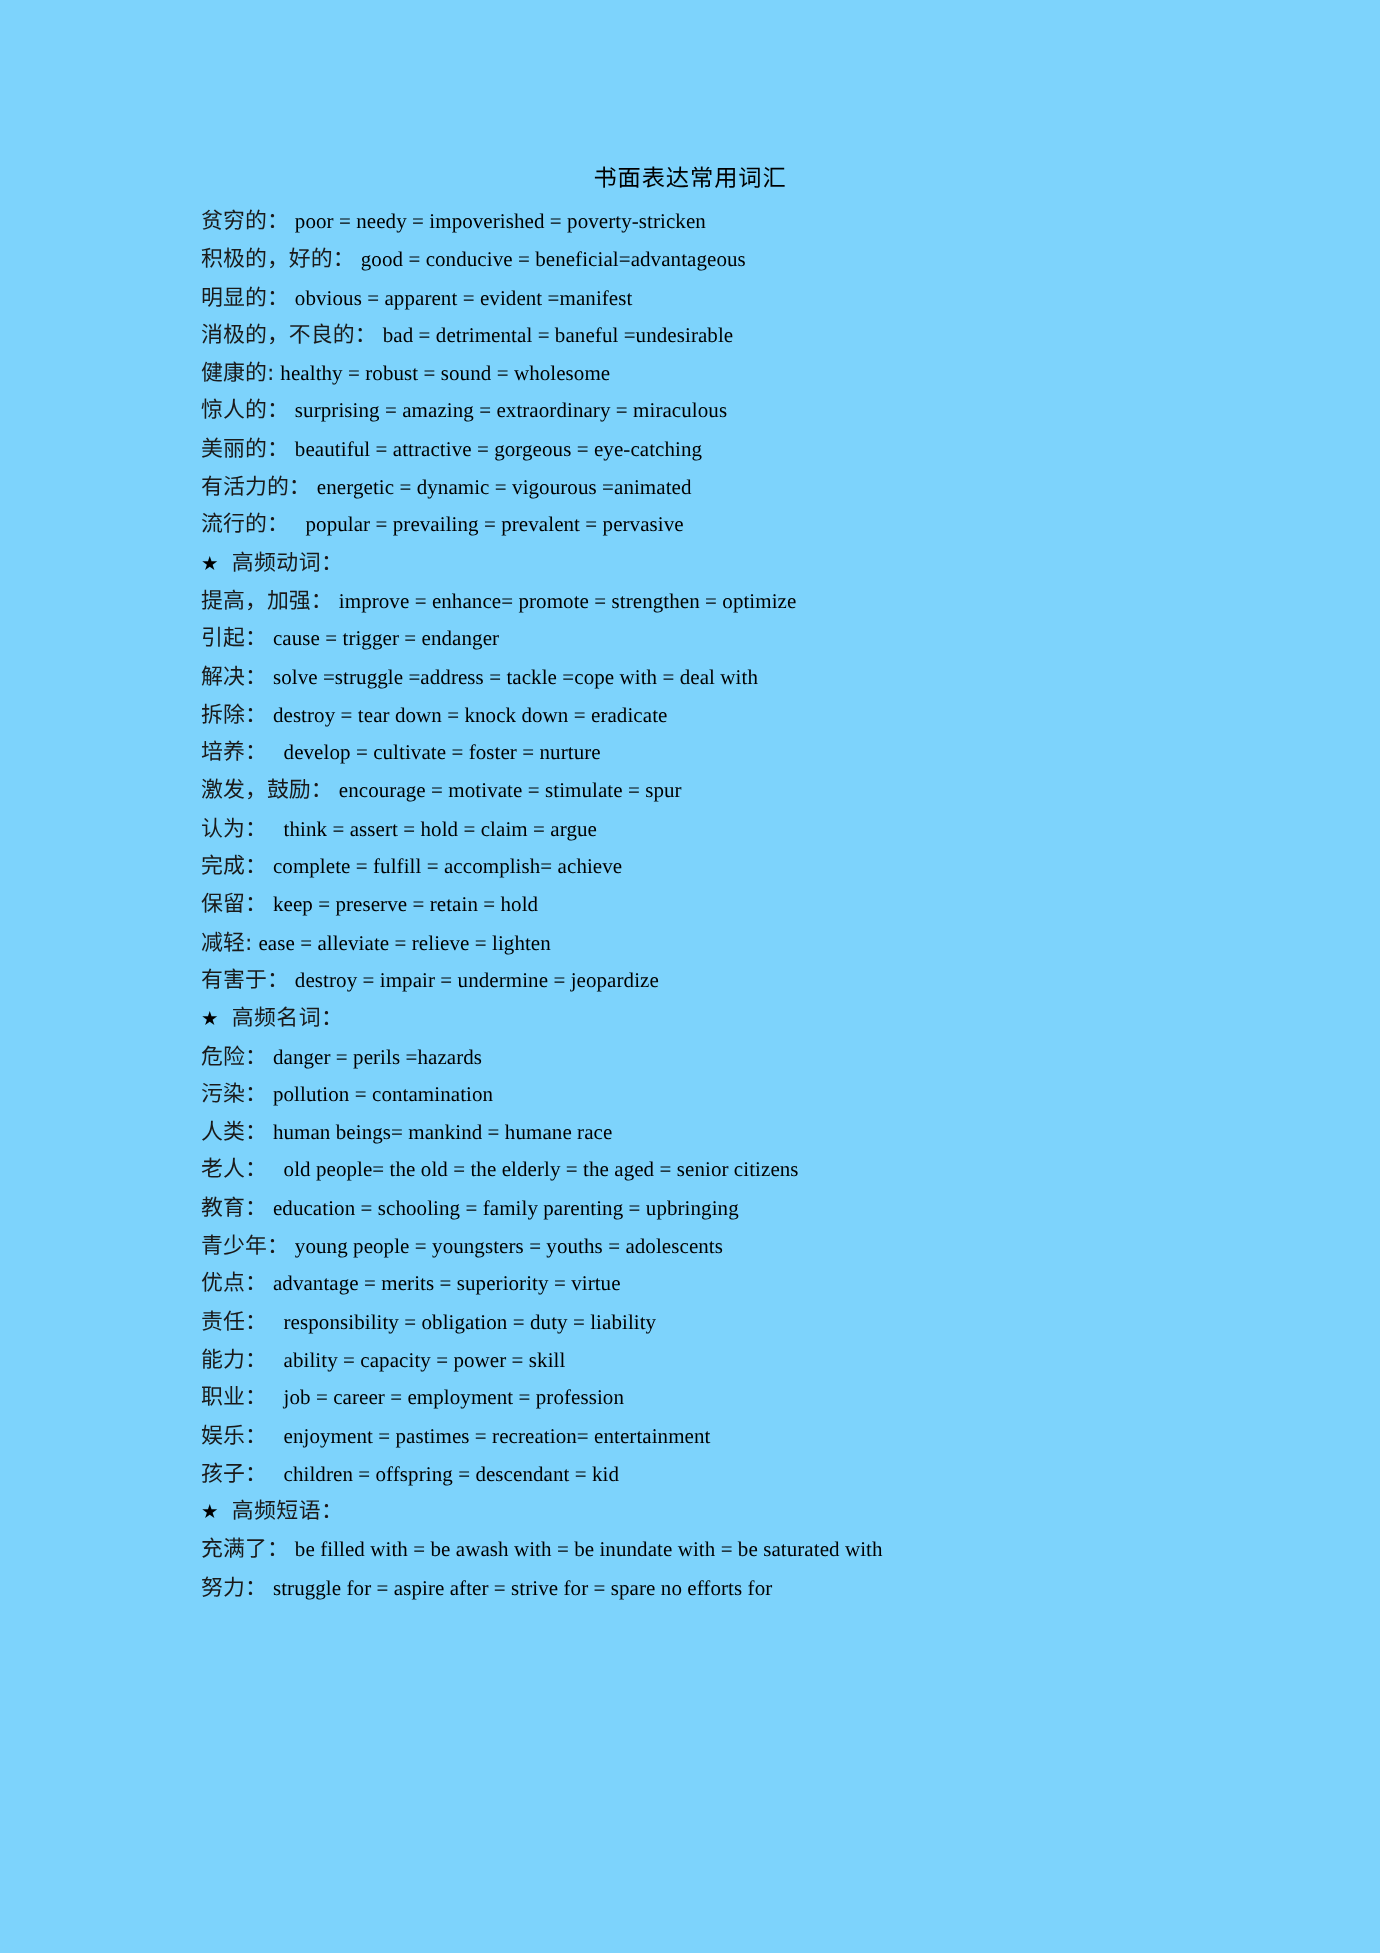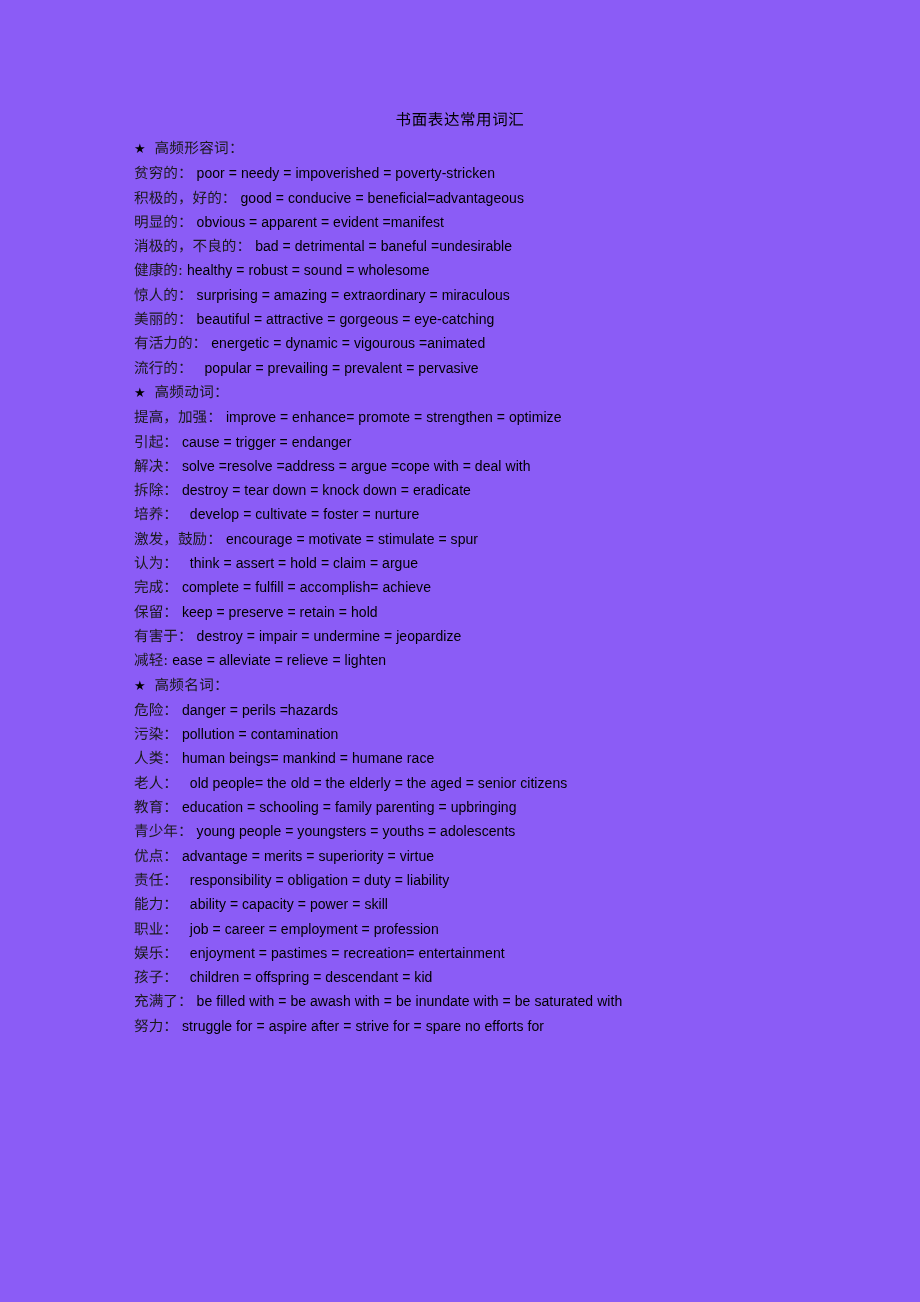--- a/index.html
+++ b/index.html
@@ -13,21 +13,21 @@
     height: 1302px;
     overflow: hidden;
     font-family: "Liberation Sans", "DejaVu Sans", sans-serif;
     color: #000000;
     -webkit-font-smoothing: antialiased;
   }
   #page {
     position: relative;
     width: 920px;
     height: 1302px;
-    background: #8b5cf6;
+    background: #7dd3fc;
     box-sizing: border-box;
   }
   #doc-title {
     position: absolute;
     top: 110px;
     left: 0;
     width: 920px;
     text-align: center;
     font-size: 15.5px;
     line-height: 20px;
@@ -50,70 +50,70 @@
   }
   .line.heading {
     letter-spacing: 0.3px;
   }
   .line .cn {
     font-family: "DejaVu Sans", "Liberation Sans", sans-serif;
     font-size: 14.6px;
     color: #1a1a1a;
   }
   .line .en {
-    font-family: Liberation Sans, sans-serif;
+    font-family: Liberation Serif, serif;
     font-size: 14px;
     color: #000000;
   }
   .line .star {
     font-family: "DejaVu Sans", sans-serif;
     font-size: 13px;
     color: #000000;
   }
 </style>
 </head>
 <body>
 
 <div id="page">
 
   <div id="doc-title">书面表达常用词汇</div>
 
   <div id="body-block">
-      <div class="line heading"><span class="star">★</span><span>  </span><span class="cn">高频形容词：</span></div>
       <div class="line"><span class="cn">贫穷的：</span><span> </span><span class="en">poor = needy = impoverished = poverty-stricken</span></div>
       <div class="line"><span class="cn">积极的，好的：</span><span> </span><span class="en">good = conducive = beneficial=advantageous</span></div>
       <div class="line"><span class="cn">明显的：</span><span> </span><span class="en">obvious = apparent = evident =manifest</span></div>
       <div class="line"><span class="cn">消极的，不良的：</span><span> </span><span class="en">bad = detrimental = baneful =undesirable</span></div>
       <div class="line"><span class="cn">健康的:</span><span> </span><span class="en">healthy = robust = sound = wholesome</span></div>
       <div class="line"><span class="cn">惊人的：</span><span> </span><span class="en">surprising = amazing = extraordinary = miraculous</span></div>
       <div class="line"><span class="cn">美丽的：</span><span> </span><span class="en">beautiful = attractive = gorgeous = eye-catching</span></div>
       <div class="line"><span class="cn">有活力的：</span><span> </span><span class="en">energetic = dynamic = vigourous =animated</span></div>
       <div class="line"><span class="cn">流行的：</span><span> </span><span class="en">  popular = prevailing = prevalent = pervasive</span></div>
       <div class="line heading"><span class="star">★</span><span>  </span><span class="cn">高频动词：</span></div>
       <div class="line"><span class="cn">提高，加强：</span><span> </span><span class="en">improve = enhance= promote = strengthen = optimize</span></div>
       <div class="line"><span class="cn">引起：</span><span> </span><span class="en">cause = trigger = endanger</span></div>
-      <div class="line"><span class="cn">解决：</span><span> </span><span class="en">solve =resolve =address = argue =cope with = deal with</span></div>
+      <div class="line"><span class="cn">解决：</span><span> </span><span class="en">solve =struggle =address = tackle =cope with = deal with</span></div>
       <div class="line"><span class="cn">拆除：</span><span> </span><span class="en">destroy = tear down = knock down = eradicate</span></div>
       <div class="line"><span class="cn">培养：</span><span> </span><span class="en">  develop = cultivate = foster = nurture</span></div>
       <div class="line"><span class="cn">激发，鼓励：</span><span> </span><span class="en">encourage = motivate = stimulate = spur</span></div>
       <div class="line"><span class="cn">认为：</span><span> </span><span class="en">  think = assert = hold = claim = argue</span></div>
       <div class="line"><span class="cn">完成：</span><span> </span><span class="en">complete = fulfill = accomplish= achieve</span></div>
       <div class="line"><span class="cn">保留：</span><span> </span><span class="en">keep = preserve = retain = hold</span></div>
+      <div class="line"><span class="cn">减轻:</span><span> </span><span class="en">ease = alleviate = relieve = lighten</span></div>
       <div class="line"><span class="cn">有害于：</span><span> </span><span class="en">destroy = impair = undermine = jeopardize</span></div>
-      <div class="line"><span class="cn">减轻:</span><span> </span><span class="en">ease = alleviate = relieve = lighten</span></div>
       <div class="line heading"><span class="star">★</span><span>  </span><span class="cn">高频名词：</span></div>
       <div class="line"><span class="cn">危险：</span><span> </span><span class="en">danger = perils =hazards</span></div>
       <div class="line"><span class="cn">污染：</span><span> </span><span class="en">pollution = contamination</span></div>
       <div class="line"><span class="cn">人类：</span><span> </span><span class="en">human beings= mankind = humane race</span></div>
       <div class="line"><span class="cn">老人：</span><span> </span><span class="en">  old people= the old = the elderly = the aged = senior citizens</span></div>
       <div class="line"><span class="cn">教育：</span><span> </span><span class="en">education = schooling = family parenting = upbringing</span></div>
       <div class="line"><span class="cn">青少年：</span><span> </span><span class="en">young people = youngsters = youths = adolescents</span></div>
       <div class="line"><span class="cn">优点：</span><span> </span><span class="en">advantage = merits = superiority = virtue</span></div>
       <div class="line"><span class="cn">责任：</span><span> </span><span class="en">  responsibility = obligation = duty = liability</span></div>
       <div class="line"><span class="cn">能力：</span><span> </span><span class="en">  ability = capacity = power = skill</span></div>
       <div class="line"><span class="cn">职业：</span><span> </span><span class="en">  job = career = employment = profession</span></div>
       <div class="line"><span class="cn">娱乐：</span><span> </span><span class="en">  enjoyment = pastimes = recreation= entertainment</span></div>
       <div class="line"><span class="cn">孩子：</span><span> </span><span class="en">  children = offspring = descendant = kid</span></div>
+      <div class="line heading"><span class="star">★</span><span>  </span><span class="cn">高频短语：</span></div>
       <div class="line"><span class="cn">充满了：</span><span> </span><span class="en">be filled with = be awash with = be inundate with = be saturated with</span></div>
       <div class="line"><span class="cn">努力：</span><span> </span><span class="en">struggle for = aspire after = strive for = spare no efforts for</span></div>
     </div>
 
 </div>
 
 </body></html>

